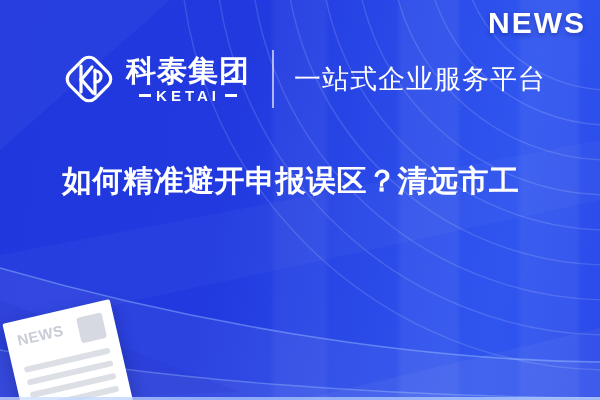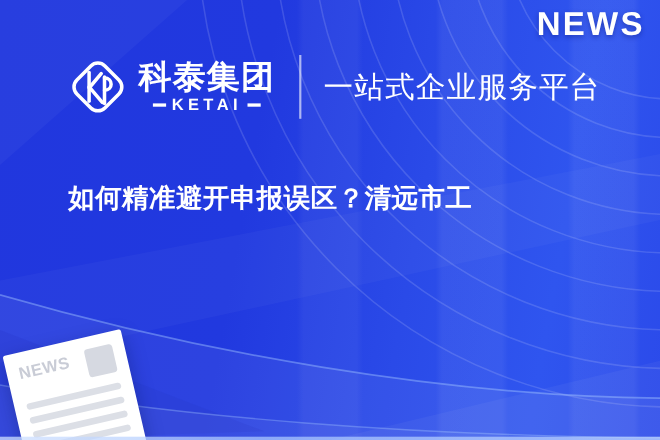--- a/index.html
+++ b/index.html
@@ -152,25 +152,26 @@
   }
 
   
   .title-block{
     position:absolute;
     left:62px; top:158px;
     width:500px;
   }
   .title-line{
     color:#ffffff;
-    font-size:24px;
+    font-size:30px;
     font-weight:bold;
     line-height:45px;
     letter-spacing:0.5px;
     white-space:nowrap;
+    font-family:Liberation Serif, serif;
   }
 
   
   .newspaper{
     position:absolute;
     left:14px; bottom:-26px;
     width:110px; height:116px;
     background:#ffffff;
     transform:rotate(-13deg);
     border-radius:2px;

